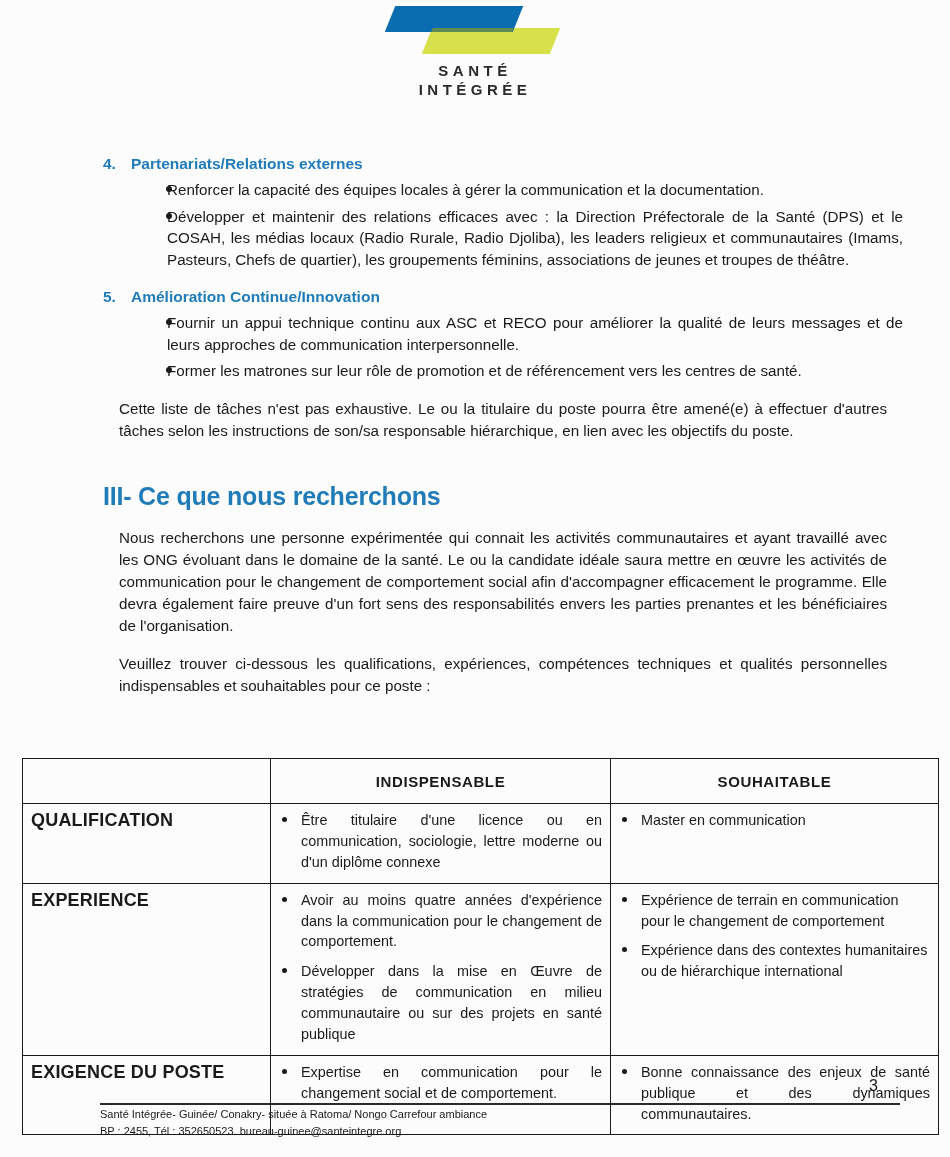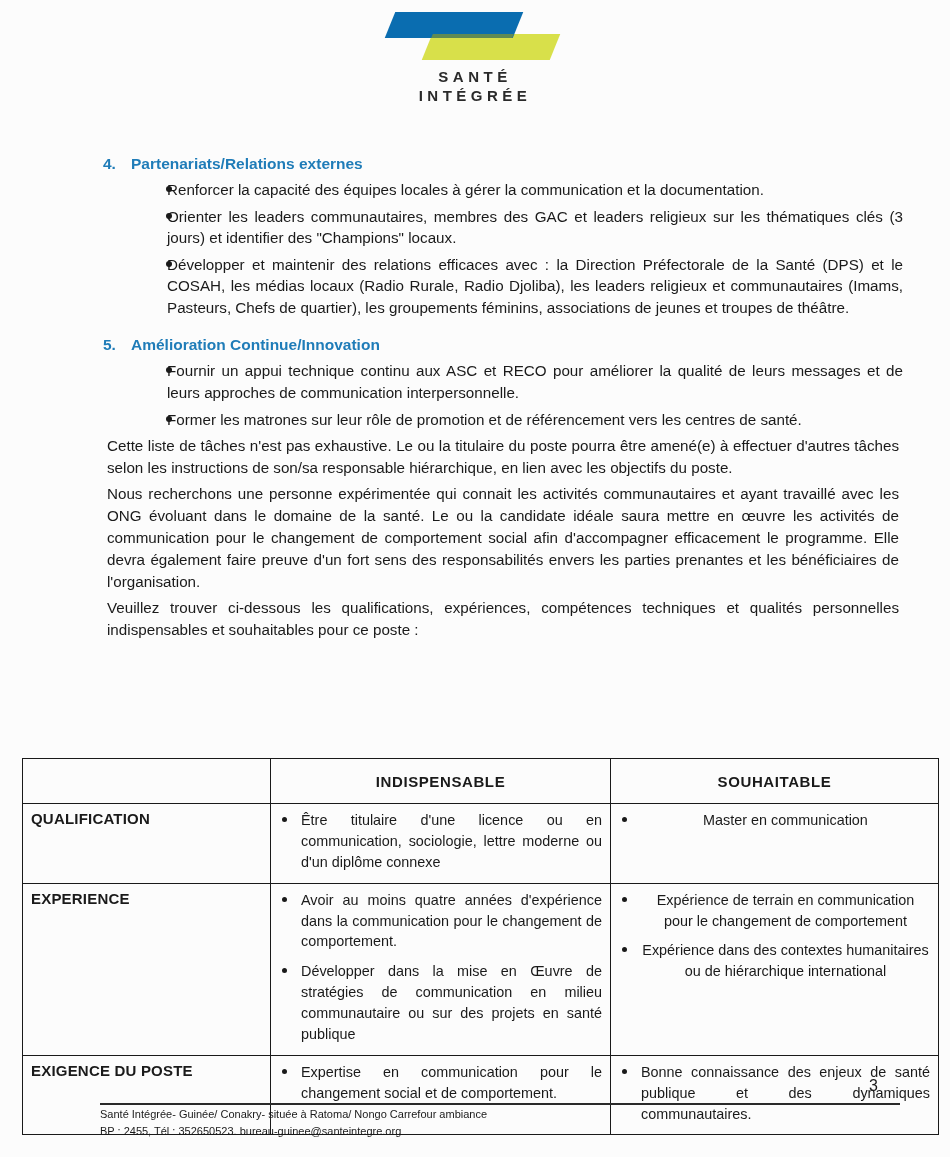--- a/index.html
+++ b/index.html
@@ -19,21 +19,21 @@
     position: relative;
     width: 950px;
     height: 1157px;
     box-sizing: border-box;
   }
 
   
   .logo-block {
     position: absolute;
     left: 0;
-    top: 10px;
+    top: 4px;
     width: 950px;
     text-align: center;
   }
   .logo-marks {
     position: relative;
     width: 180px;
     height: 52px;
     margin: 0 auto;
   }
   .logo-bar {
@@ -126,21 +126,21 @@
     height: 6px;
     border-radius: 50%;
     background: #1a1a1a;
   }
   ul.bullets > li::before { display: none; }
 
   p.para {
     font-size: 15.2px;
     line-height: 1.45;
     text-align: justify;
-    margin: 4px;
+    margin: 16px;
   }
   .para-tasks { margin-top: 22px; }
 
   h2.section-title {
     color: #1f7cb8;
     font-weight: bold;
     font-size: 25px;
     margin: 40px 0 6px 0;
     letter-spacing: -0.2px;
   }
@@ -173,21 +173,21 @@
     font-size: 15px;
     letter-spacing: 0.6px;
     padding-top: 14px;
     padding-bottom: 13px;
     vertical-align: middle;
   }
   .req-table thead th.blank { border-top: 1.6px solid #1a1a1a; }
 
   .row-label {
     font-weight: bold;
-    font-size: 15px;
+    font-size: 18px;
     letter-spacing: 0.2px;
     padding-top: 9px;
   }
 
   .cell-list {
     list-style: none;
     margin: 0;
     padding: 0;
   }
   .cell-list li {
@@ -200,21 +200,21 @@
   .cell-list li .dot {
     position: absolute;
     left: 3px;
     top: 7px;
     width: 5px;
     height: 5px;
     border-radius: 50%;
     background: #1a1a1a;
   }
   .justify li { text-align: justify; }
-  .left li { text-align: center; }
+  .left li { text-align: left; }
 
   
   .page-number {
     position: absolute;
     right: 72px;
     top: 1077px;
     font-size: 16px;
     color: #1a1a1a;
   }
   .footer-rule {
@@ -253,35 +253,35 @@
   </div>
 
   <div class="content">
 
     <div class="num-heading">
       <span class="num">4.</span>
       <span>Partenariats/Relations externes</span>
     </div>
     <ul class="bullets">
       <li><span class="dot"></span><span>Renforcer la capacité des équipes locales à gérer la communication et la documentation.</span></li>
-      <li><span class="dot"></span><span>Orienter les leaders communautaires, membres des GAC et leaders religieux sur les thématiques clés (3 jours) et identifier des "Champions" locaux.</span></li>
       <li><span class="dot"></span><span>Développer et maintenir des relations efficaces avec : la Direction Préfectorale de la Santé (DPS) et le COSAH, les médias locaux (Radio Rurale, Radio Djoliba), les leaders religieux et communautaires (Imams, Pasteurs, Chefs de quartier), les groupements féminins, associations de jeunes et troupes de théâtre.</span></li>
     </ul>
 
     <div class="num-heading num-heading-2">
       <span class="num">5.</span>
       <span>Amélioration Continue/Innovation</span>
     </div>
     <ul class="bullets">
       <li><span class="dot"></span><span>Fournir un appui technique continu aux ASC et RECO pour améliorer la qualité de leurs messages et de leurs approches de communication interpersonnelle.</span></li>
       <li><span class="dot"></span><span>Former les matrones sur leur rôle de promotion et de référencement vers les centres de santé.</span></li>
     </ul>
 
     <p class="para para-tasks">Cette liste de tâches n'est pas exhaustive. Le ou la titulaire du poste pourra être amené(e) à effectuer d'autres tâches selon les instructions de son/sa responsable hiérarchique, en lien avec les objectifs du poste.</p>
 
+    <h2 class="section-title">III- Ce que nous recherchons</h2>
     <p class="para para-search">Nous recherchons une personne expérimentée qui connait les activités communautaires et ayant travaillé avec les ONG évoluant dans le domaine de la santé. Le ou la candidate idéale saura mettre en œuvre les activités de communication pour le changement de comportement social afin d'accompagner efficacement le programme. Elle devra également faire preuve d'un fort sens des responsabilités envers les parties prenantes et les bénéficiaires de l'organisation.</p>
 
     <p class="para para-qual">Veuillez trouver ci-dessous les qualifications, expériences, compétences techniques et qualités personnelles indispensables et souhaitables pour ce poste :</p>
   </div>
 
   <table class="req-table">
     <colgroup>
       <col class="c1">
         <col class="c2">
         <col class="c3">

